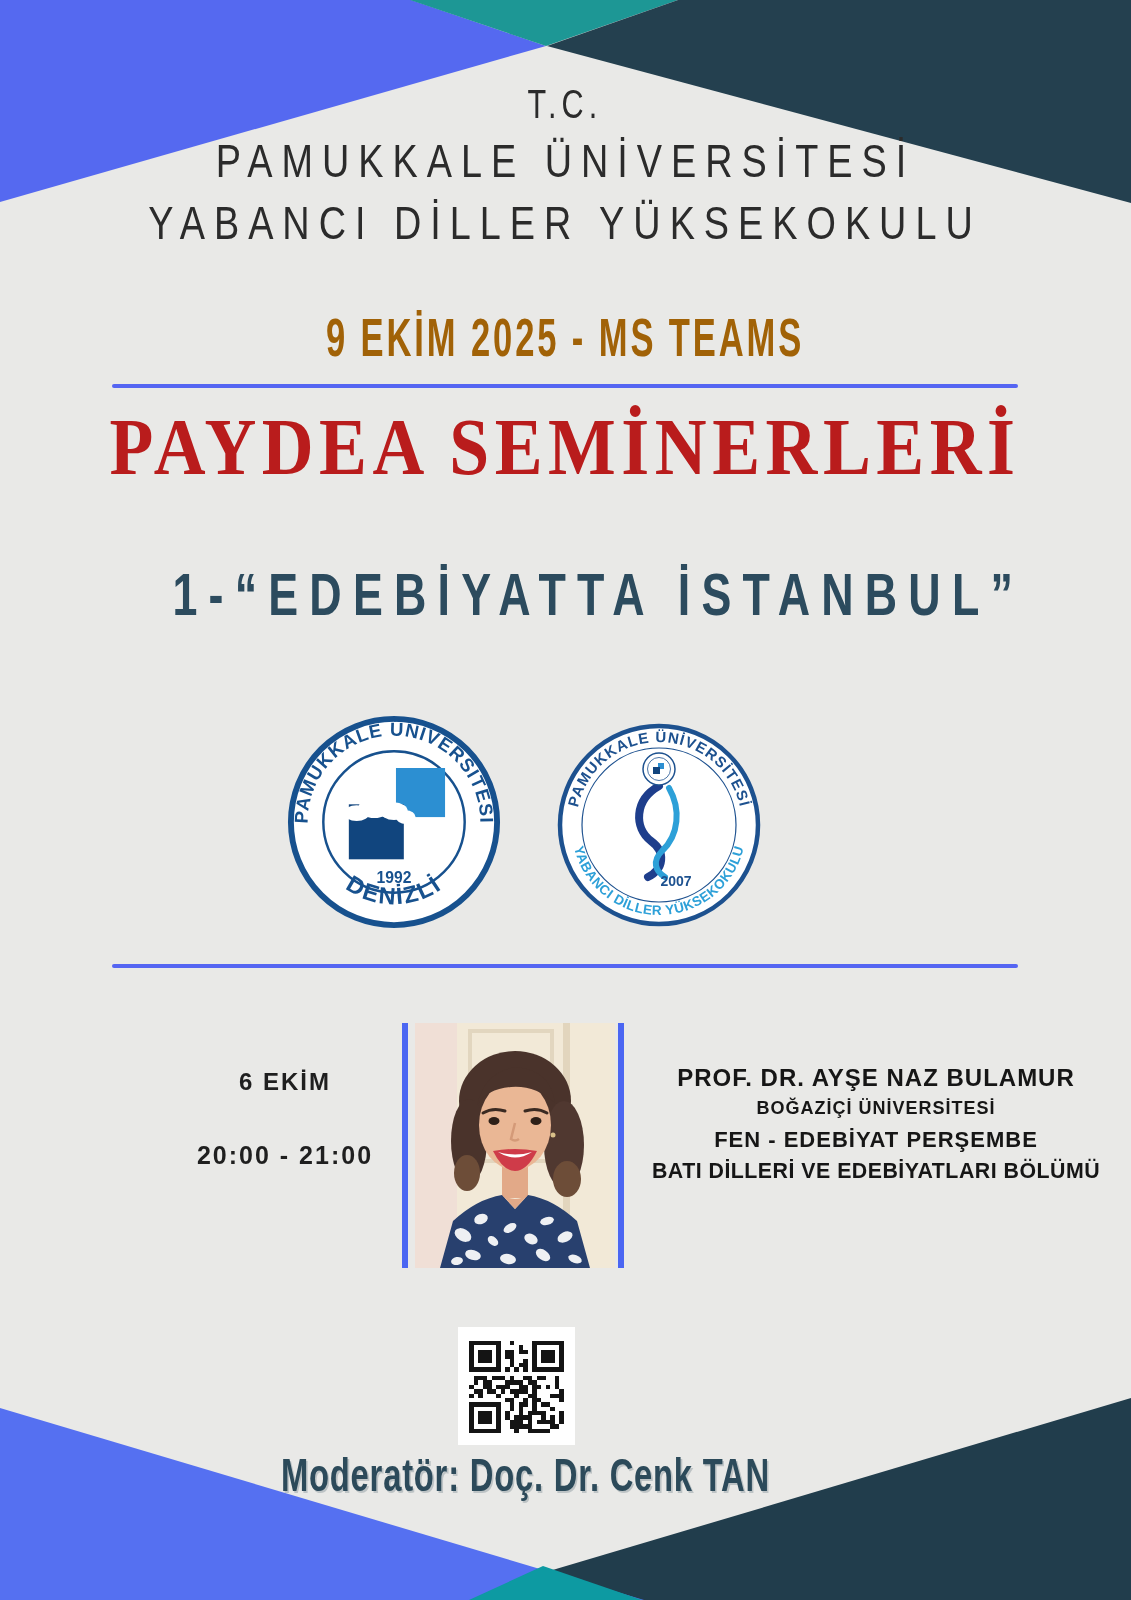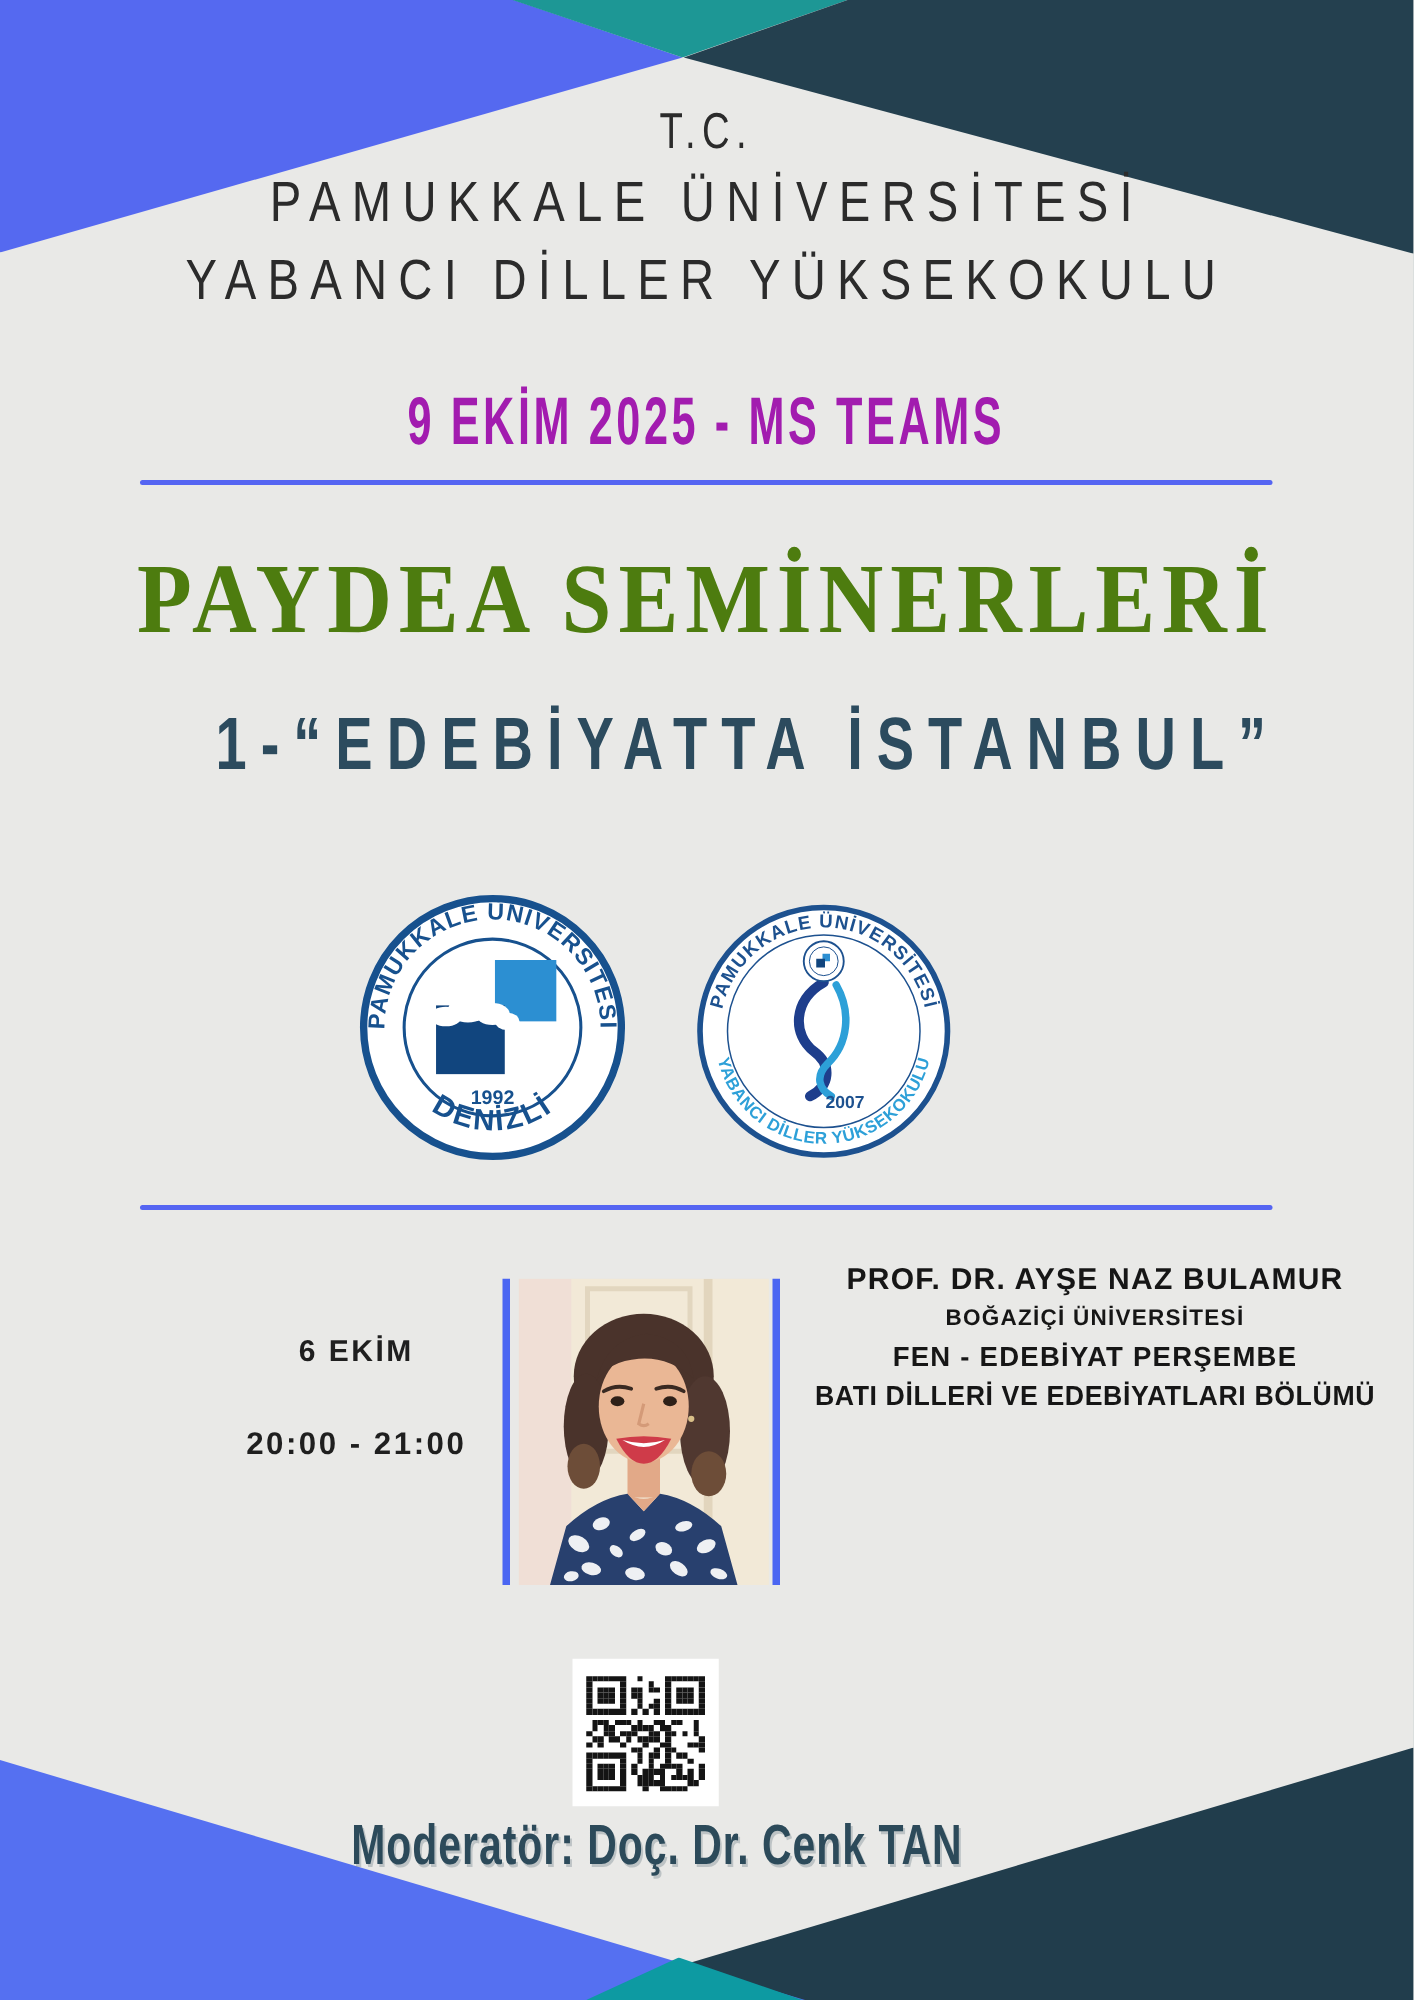--- a/index.html
+++ b/index.html
@@ -18,48 +18,48 @@
 
   .txt{position:absolute;left:0;width:1131px;text-align:center;white-space:nowrap;}
   .cond{display:inline-block;white-space:nowrap;}
 
   .hdr1{top:84px;font-size:36px;color:#2b2b2b;letter-spacing:6px;}
   .hdr1 .cond{transform:scale(.85,1.12);}
   .hdr2{top:138px;font-size:42px;color:#2b2b2b;letter-spacing:10px;}
   .hdr2 .cond,.hdr3 .cond{transform:scale(.9,1.08);}
   .hdr3{top:200px;font-size:42px;color:#2b2b2b;letter-spacing:10px;}
 
-  .dateline{top:310px;font-size:48px;font-weight:bold;color:#a21caf;letter-spacing:4px;}
+  .dateline{top:310px;font-size:48px;font-weight:bold;color:#a16207;letter-spacing:4px;}
   .dateline .cond{transform:scale(.72,1.12);}
 
   .rule{position:absolute;height:4px;background:#5565f2;border-radius:2px;}
   .rule1{left:112px;top:384px;width:906px;}
   .rule2{left:112px;top:964px;width:906px;}
 
   .series{top:402px;font-size:78px;font-weight:bold;font-family:"Liberation Serif",serif;
-          color:#4d7c0f;letter-spacing:6px;margin-top:32px;}
+          color:#b91c1c;letter-spacing:6px;}
   .series .cond{transform:scale(.92,1.02);}
 
   .talk{top:562px;font-size:56px;font-weight:bold;color:#2c4b5e;letter-spacing:14px;text-align:right;}
   .talk .cond{transform:scale(.8,1.06);}
 
   .logo{position:absolute;}
   .logo-uni{left:286px;top:714px;width:216px;height:216px;}
   .logo-sch{left:556px;top:722px;width:206px;height:206px;}
 
   .session{position:absolute;left:150px;top:1066px;width:270px;text-align:center;color:#1f1f1f;}
   .session .l1{font-size:24px;font-weight:bold;letter-spacing:2px;line-height:32px;}
   .session .l2{font-size:24px;font-weight:bold;letter-spacing:2px;line-height:32px;}
   .session .l3{margin-top:43px;font-size:25px;font-weight:bold;letter-spacing:2px;}
 
   .photo-bar{position:absolute;top:1023px;width:6px;height:245px;background:#4b66f2;}
   .bar-left{left:402px;} .bar-right{left:618px;}
   .photo{position:absolute;left:415px;top:1023px;width:200px;height:245px;overflow:hidden;background:#f0e7d6;}
 
-  .speaker{position:absolute;left:628px;top:1008px;width:496px;text-align:center;color:#161616;}
+  .speaker{position:absolute;left:628px;top:1062px;width:496px;text-align:center;color:#161616;}
   .speaker div{white-space:nowrap;}
   .speaker .s1{font-size:24px;font-weight:bold;letter-spacing:1px;line-height:31px;}
   .speaker .s2{font-size:18px;font-weight:bold;letter-spacing:1px;line-height:31px;}
   .speaker .s3{font-size:22px;font-weight:bold;letter-spacing:1px;line-height:31px;}
   .speaker .s4{font-size:22px;font-weight:bold;letter-spacing:0.5px;line-height:31px;transform:scale(.97,1);transform-origin:center;}
 
   .qr-box{position:absolute;left:458px;top:1327px;width:117px;height:118px;background:#ffffff;}
   .qr{position:absolute;left:469px;top:1341px;width:95px;height:92px;display:grid;
       grid-template-columns:repeat(21,1fr);grid-template-rows:repeat(21,1fr);}
   .qr i{display:block;}

